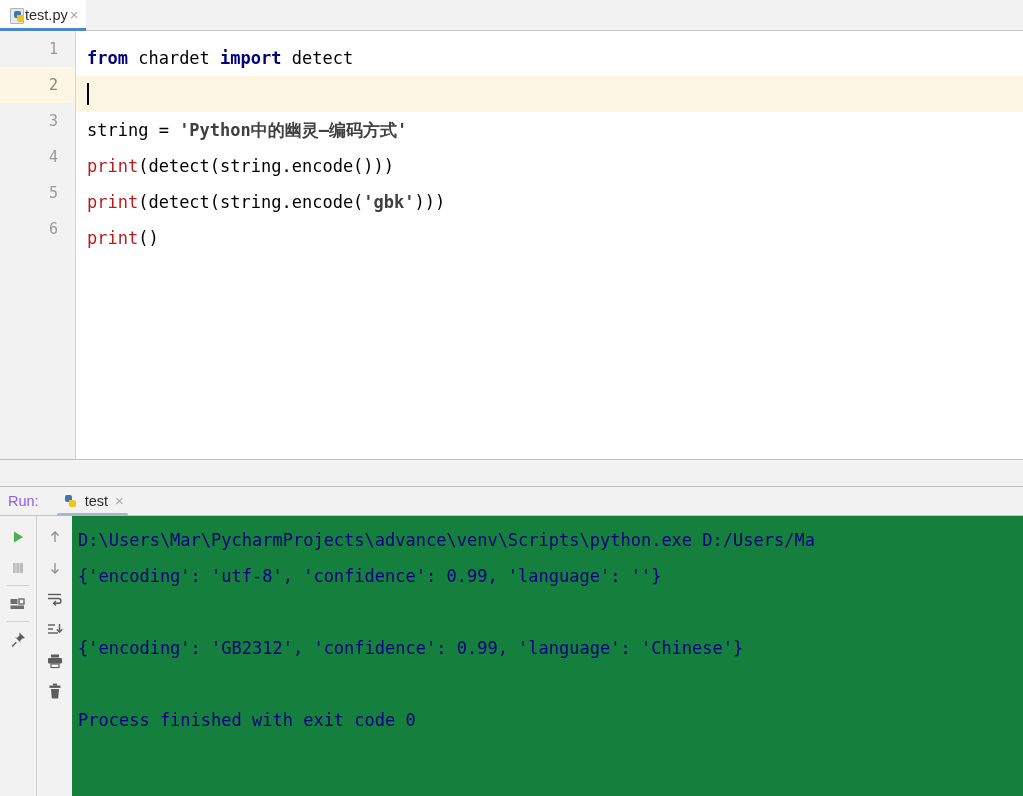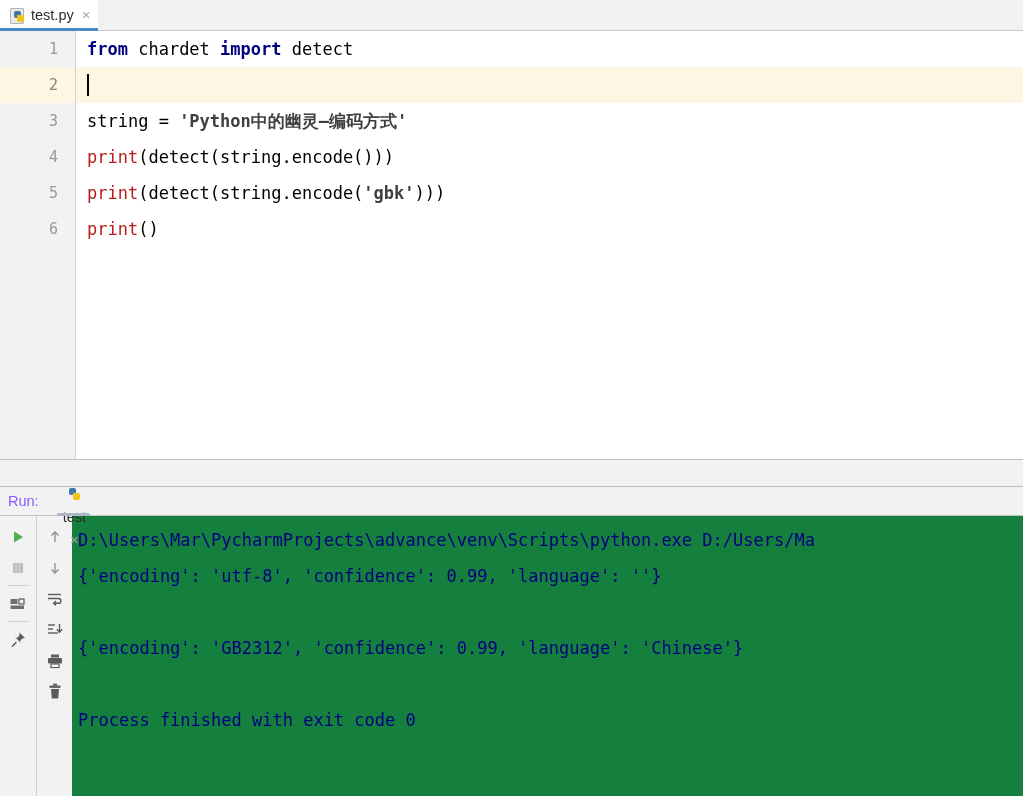--- a/index.html
+++ b/index.html
@@ -30,21 +30,21 @@
     background: #f2f2f2;
     border-bottom: 1px solid #c8c8c8;
     flex: 0 0 30px;
     display: flex;
     align-items: stretch;
   }
   .tab {
     position: relative;
     display: flex;
     align-items: center;
-    gap: 6px;
+    gap: 0;
     padding: 0 8px 0 10px;
     background: #ffffff;
     min-width: 86px;
     box-sizing: border-box;
   }
   .tab.active::after {
     content: "";
     position: absolute;
     left: 0; right: 0; bottom: -1px;
     height: 3px;
@@ -120,20 +120,21 @@
     color: #999999;
   }
   .gutter .ln.current {
     background: #fcf6e3;
     color: #8c8670;
   }
   .code {
     flex: 1 1 auto;
     position: relative;
     overflow: hidden;
+    margin-top: 9px;
   }
   .code .cl {
     height: 36px;
     line-height: 36px;
     padding-left: 11px;
     font-family: "DejaVu Sans Mono", monospace;
     font-size: 17px;
     color: #000000;
     white-space: pre;
   }
@@ -186,21 +187,20 @@
     font-family: "Liberation Sans", sans-serif;
   }
   .run-tab {
     position: relative;
     display: flex;
     align-items: center;
     gap: 7px;
     height: 29px;
     padding: 0 8px 0 10px;
     box-sizing: border-box;
-    flex-direction: column;
   }
   .run-tab.active::after {
     content: "";
     position: absolute;
     left: 4px; right: 4px; bottom: 0;
     height: 3px;
     background: #a9b7c6;
     border-radius: 2px;
   }
   .run-tab-label {

